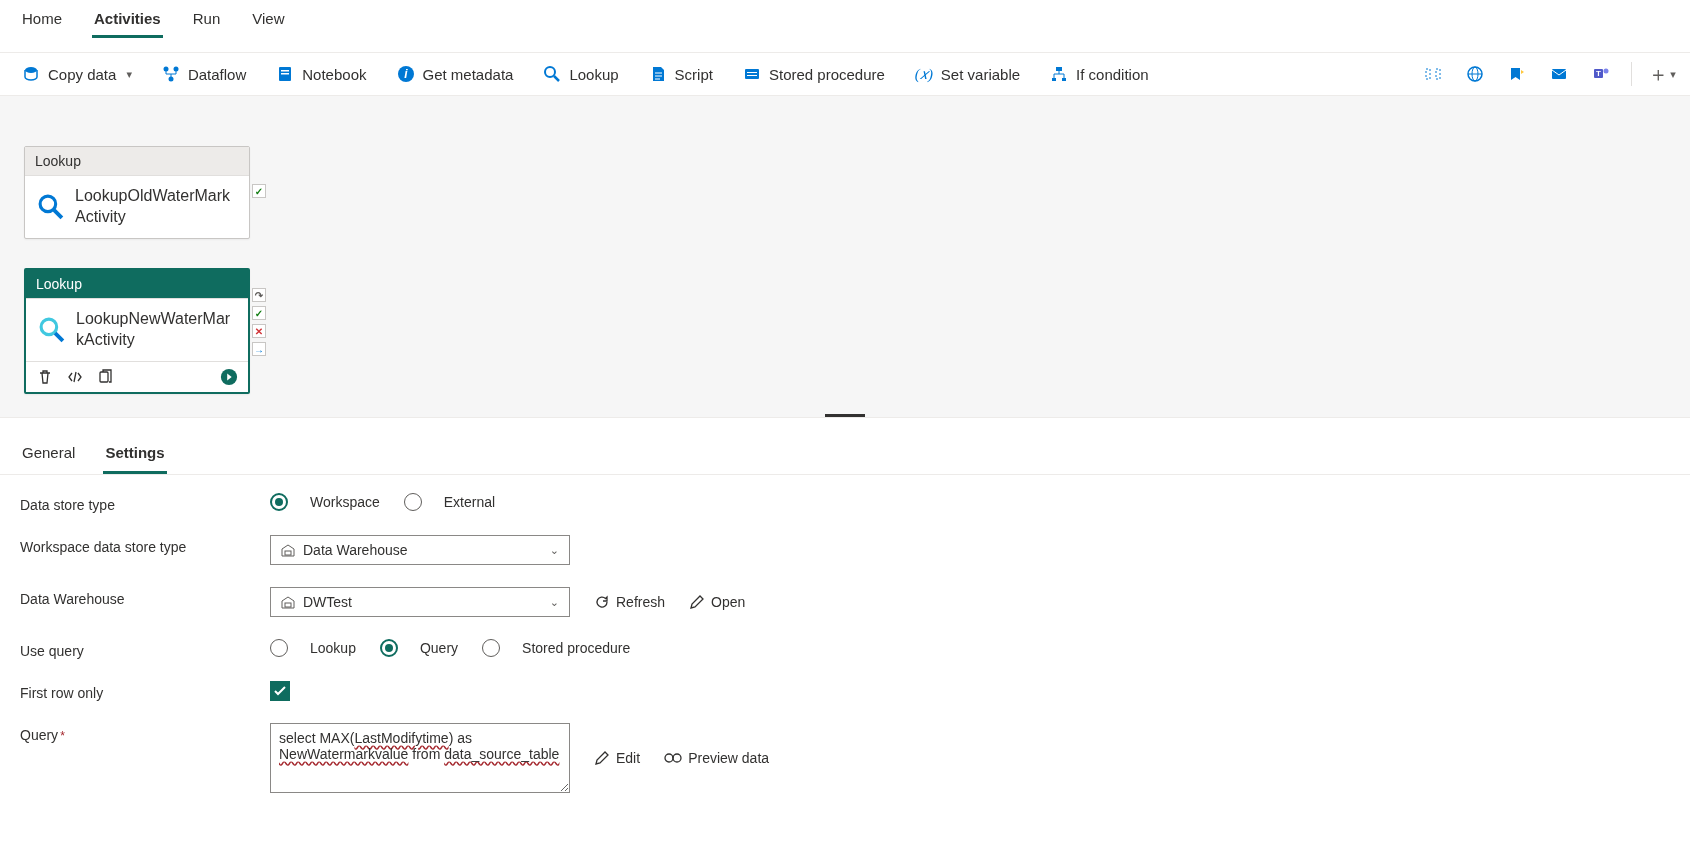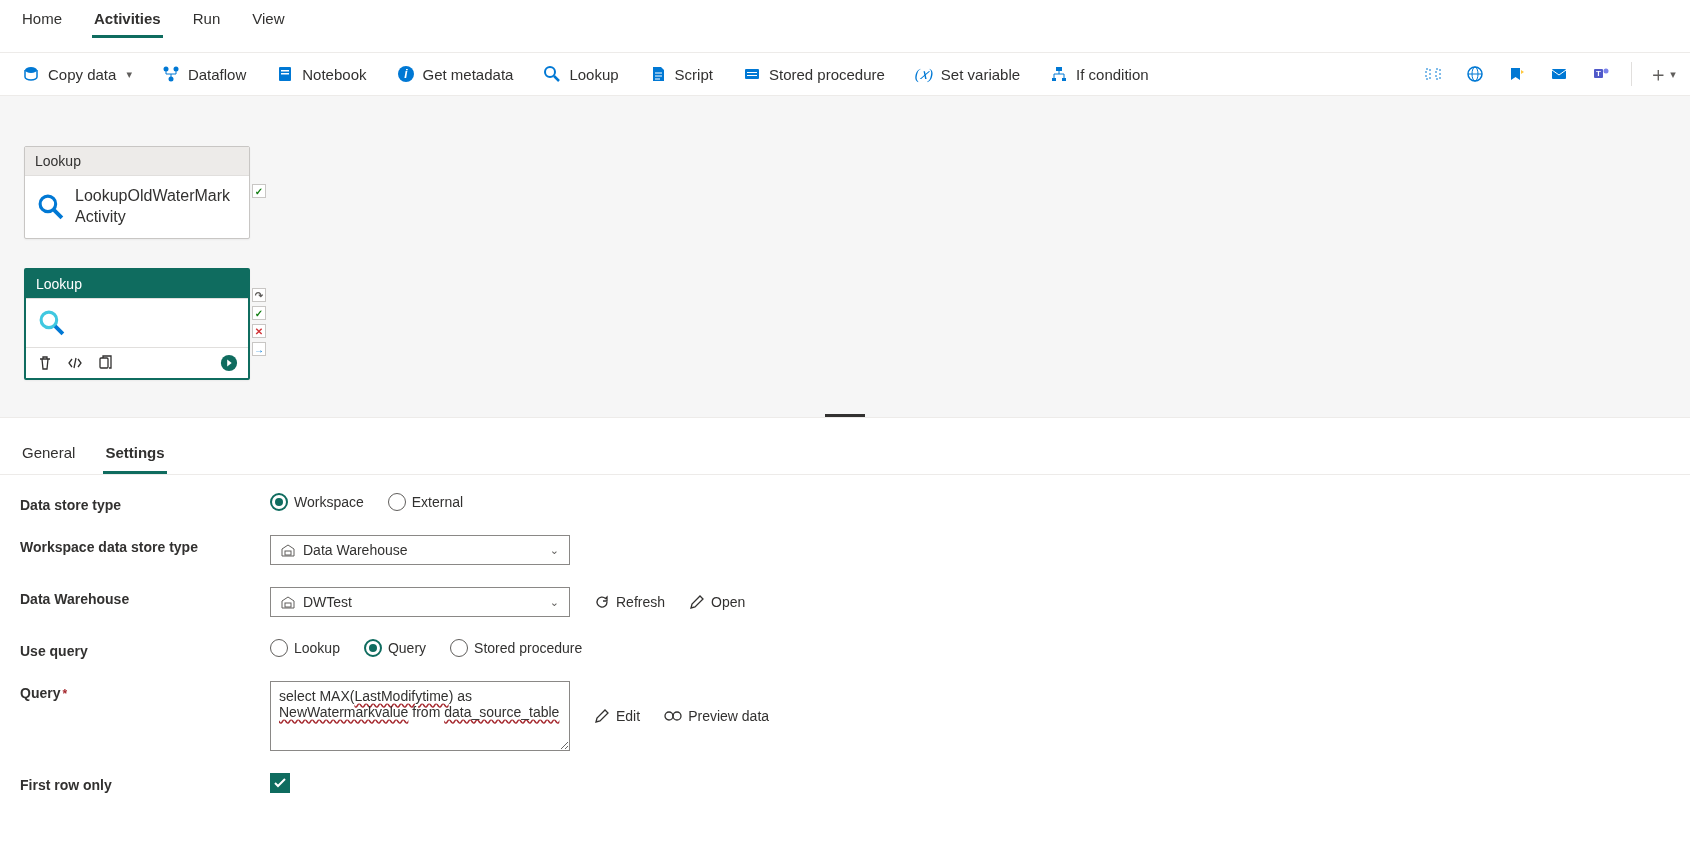--- a/index.html
+++ b/index.html
@@ -38,26 +38,26 @@
 
 .resize-grip { position: absolute; left: 50%; transform: translateX(-50%); bottom: -1px; width: 40px; height: 4px; background: #323130; cursor: ns-resize; }
 
 
 .bottom-tabs { display: flex; gap: 26px; padding: 14px 20px 0 20px; border-bottom: 1px solid #edebe9; }
 .bottom-tab { padding: 4px 2px 10px 2px; cursor: pointer; font-size: 15px; margin-top: 8px; }
 .bottom-tab.active { font-weight: 600; border-bottom: 3px solid #0f6c5f; }
 
 .settings-form { padding: 18px 20px; }
 .form-row { display: flex; align-items: flex-start; margin-bottom: 22px; }
-.form-label { width: 250px; font-weight: 700; font-size: 14px; padding-top: 4px; }
+.form-label { width: 250px; font-weight: 400; font-size: 14px; padding-top: 4px; }
 .form-label .req { color: #a4262c; font-size: 12px; margin-left: 2px; }
 .form-control { flex: 1; display: flex; align-items: center; gap: 24px; }
 
 .radio-group { display: flex; gap: 24px; }
-.radio { display: flex; align-items: center; gap: 6px; cursor: pointer; }
+.radio { display: flex; align-items: center; gap: 22px; cursor: pointer; }
 .radio-circle { width: 18px; height: 18px; border: 1px solid #605e5c; border-radius: 50%; display: inline-flex; align-items: center; justify-content: center; }
 .radio.selected .radio-circle { border: 2px solid #0f6c5f; }
 .radio.selected .radio-circle::after { content: ""; width: 8px; height: 8px; background: #0f6c5f; border-radius: 50%; }
 
 .select-box { width: 300px; height: 30px; border: 1px solid #8a8886; padding: 0 10px; display: flex; align-items: center; justify-content: space-between; background: #fff; cursor: pointer; }
 .select-box .sb-left { display: flex; align-items: center; gap: 8px; }
 
 .link-btn { display: flex; align-items: center; gap: 6px; cursor: pointer; }
 
 .textarea-box { width: 300px; height: 70px; border: 1px solid #8a8886; padding: 6px 8px; font-family: inherit; font-size: 14px; resize: both; overflow: auto; }
@@ -221,20 +221,21 @@
 
   <div class="activity-card selected" style="left:24px; top:172px;">
     <div class="card-header">Lookup</div>
     <div class="card-body">
       <span>
         <svg width="28" height="28" viewBox="0 0 18 18">
             <circle cx="7" cy="7" r="5" fill="none" stroke="#40c8e0" stroke-width="2"></circle>
             <line x1="11" y1="11" x2="16" y2="16" stroke="#0078d4" stroke-width="2.5"></line>
           </svg>
       </span>
+      <div class="card-title">LookupNewWaterMarkActivity</div>
     </div>
     <div class="card-footer">
       <div class="cf-left">
         <span class="cf-icon">
           <svg width="16" height="16" viewBox="0 0 16 16">
               <path d="M3 4h10M6 4V2h4v2M5 4l1 10h4l1-10" fill="none" stroke="#323130" stroke-width="1.3"></path>
             </svg>
         </span>
         <span class="cf-icon">
           <svg width="16" height="16" viewBox="0 0 16 16">
@@ -347,20 +348,31 @@
         </label>
         <label class="radio">
           <span class="radio-circle"></span>
           <span>Stored procedure</span>
         </label>
       </div>
     </div>
   </div>
 
   <div class="form-row">
+    <div class="form-label">First row only</div>
+    <div class="form-control">
+      <span class="checkbox">
+        <svg width="14" height="14" viewBox="0 0 14 14">
+            <path d="M2 7l3 3 7-7" fill="none" stroke-width="2"></path>
+          </svg>
+      </span>
+    </div>
+  </div>
+
+  <div class="form-row">
     <div class="form-label">
       <span>Query</span><span class="req">*</span>
     </div>
     <div class="form-control">
       <div class="textarea-box">
         select MAX(<span class="underline-red">LastModifytime</span>) as <span class="underline-red">NewWatermarkvalue</span> from <span class="underline-red">data_source_table</span>
       </div>
       <div class="link-btn">
         <svg width="16" height="16" viewBox="0 0 16 16">
             <path d="M2 14l1-4 8-8 3 3-8 8-4 1z" fill="none" stroke="#323130" stroke-width="1.3"></path>
@@ -371,24 +383,13 @@
         <svg width="18" height="12" viewBox="0 0 18 12">
             <circle cx="5" cy="6" r="4" fill="none" stroke="#323130" stroke-width="1.3"></circle>
             <circle cx="13" cy="6" r="4" fill="none" stroke="#323130" stroke-width="1.3"></circle>
             <path d="M8 5h2" stroke="#323130"></path>
           </svg>
         <span>Preview data</span>
       </div>
     </div>
   </div>
 
-  <div class="form-row">
-    <div class="form-label">First row only</div>
-    <div class="form-control">
-      <span class="checkbox">
-        <svg width="14" height="14" viewBox="0 0 14 14">
-            <path d="M2 7l3 3 7-7" fill="none" stroke-width="2"></path>
-          </svg>
-      </span>
-    </div>
-  </div>
-
 </div>
 
 </body></html>

